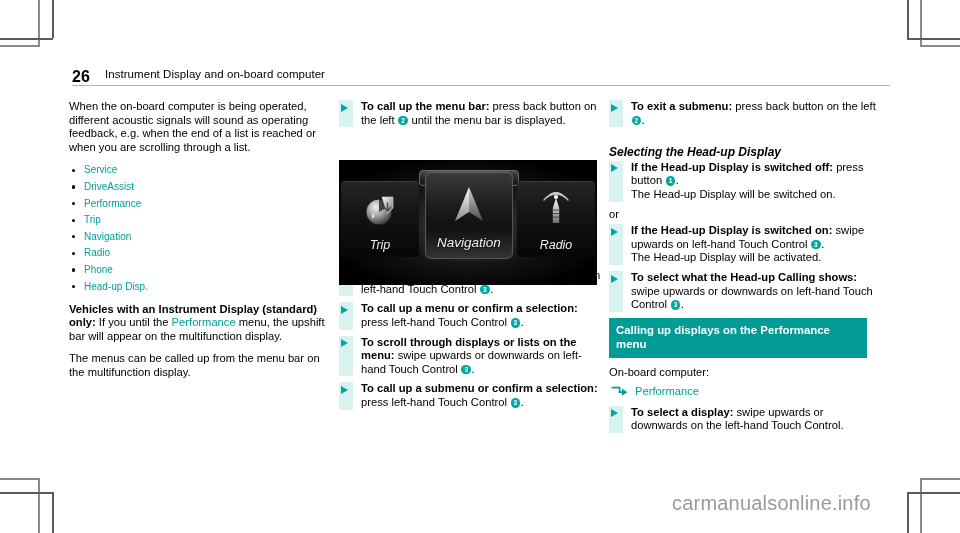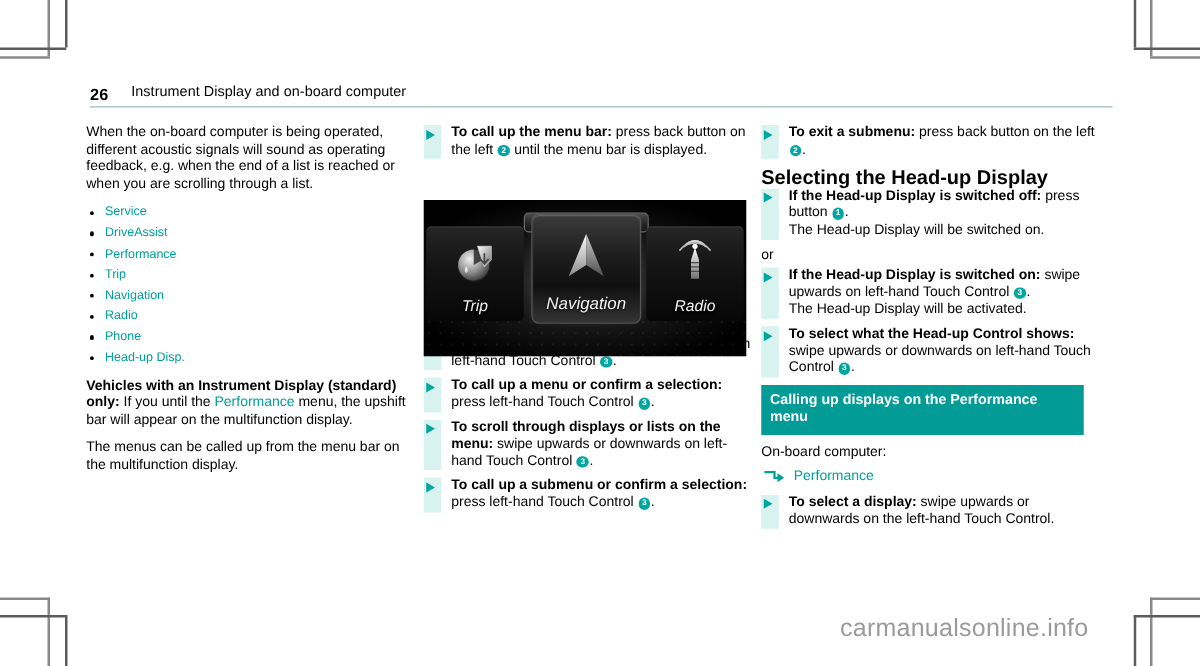--- a/index.html
+++ b/index.html
@@ -28,21 +28,21 @@
     position: absolute;
     left: 72px;
     top: 68px;
     width: 818px;
     height: 22px;
   }
   .header .pageno {
     position: absolute;
     left: 0;
     top: 0;
-    font-size: 13px;
+    font-size: 16px;
     font-weight: bold;
     letter-spacing: .2px;
   }
   .header .htitle {
     position: absolute;
     left: 33px;
     top: 0;
     font-size: 11.5px;
     letter-spacing: .05px;
   }
@@ -138,22 +138,23 @@
     font-weight: bold;
     text-align: center;
     vertical-align: 1px;
     margin: 0 .5px;
     font-family: "Liberation Sans", sans-serif;
   }
 
   
   .subhead {
     font-weight: bold;
-    font-size: 16px;
-    margin: 9px 0 1px 0;
+    font-size: 12px;
+    margin: 19px 0 1px 0;
+    font-style: italic;
   }
   .orline { font-size: 11.2px; margin: 1px 0 3px 0; }
 
   
   .tealbar {
     background: #039b96;
     color: #ffffff;
     font-weight: bold;
     font-size: 11.4px;
     line-height: 14.4px;
@@ -426,21 +427,21 @@
 
     <div class="orline">or</div>
 
     <div class="action">
       <span class="arrow"></span>
       <span class="atext"><span class="b">If the Head-up Display is switched on:</span><span> swipe upwards on left-hand Touch Control </span><span class="badge">3</span><span>.</span><br><span>The Head-up Display will be activated.</span></span>
     </div>
 
     <div class="action">
       <span class="arrow"></span>
-      <span class="atext"><span class="b">To select what the Head-up Control shows:</span><span> swipe upwards or downwards on left-hand Touch Control </span><span class="badge">3</span><span>.</span></span>
+      <span class="atext"><span class="b">To select what the Head-up Calling shows:</span><span> swipe upwards or downwards on left-hand Touch Control </span><span class="badge">3</span><span>.</span></span>
     </div>
 
     <div class="tealbar">Calling up displays on the Performance menu</div>
 
     <p class="para tight">On-board computer:</p>
 
     <div class="menupath">
       <svg width="18" height="11" viewBox="0 0 18 11">
         <path d="M1.4 1.6 H8.6 V6.2 H11.6" stroke="#00a09b" stroke-width="1.8" fill="none" stroke-linecap="square"></path>
         <path d="M11 2.6 L16.4 6.2 L11 9.8 Z" fill="#00a09b"></path>

